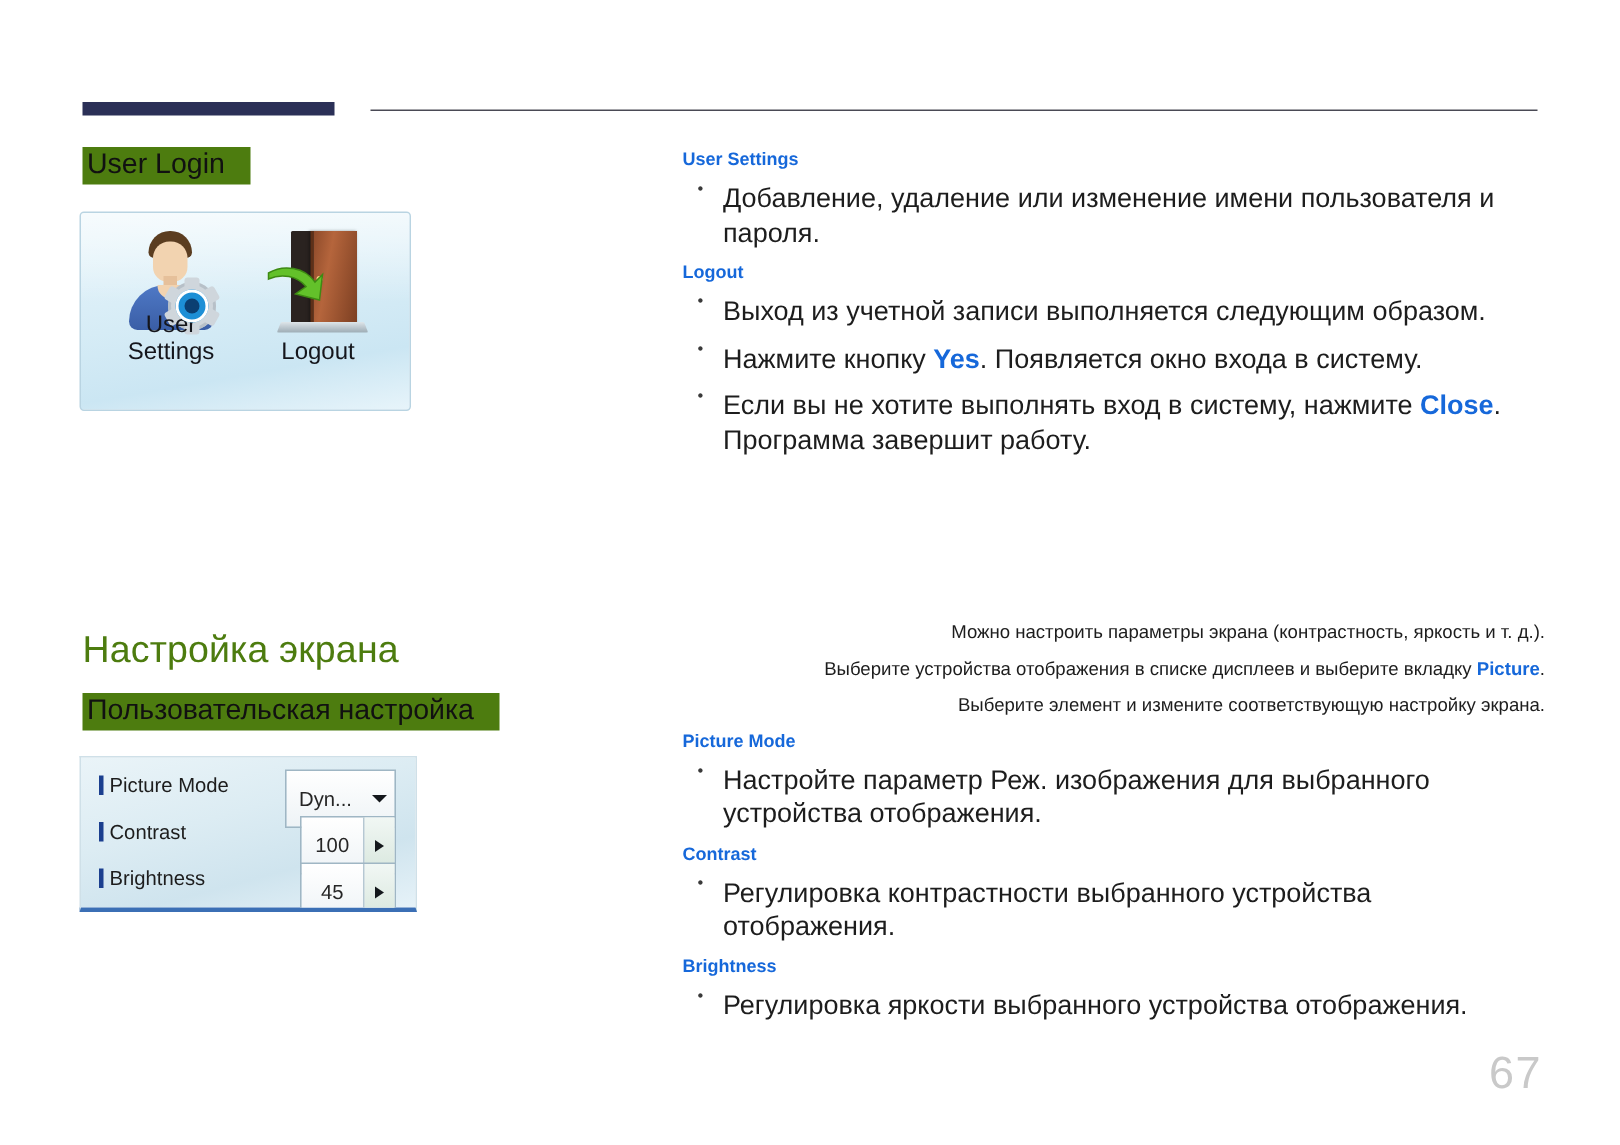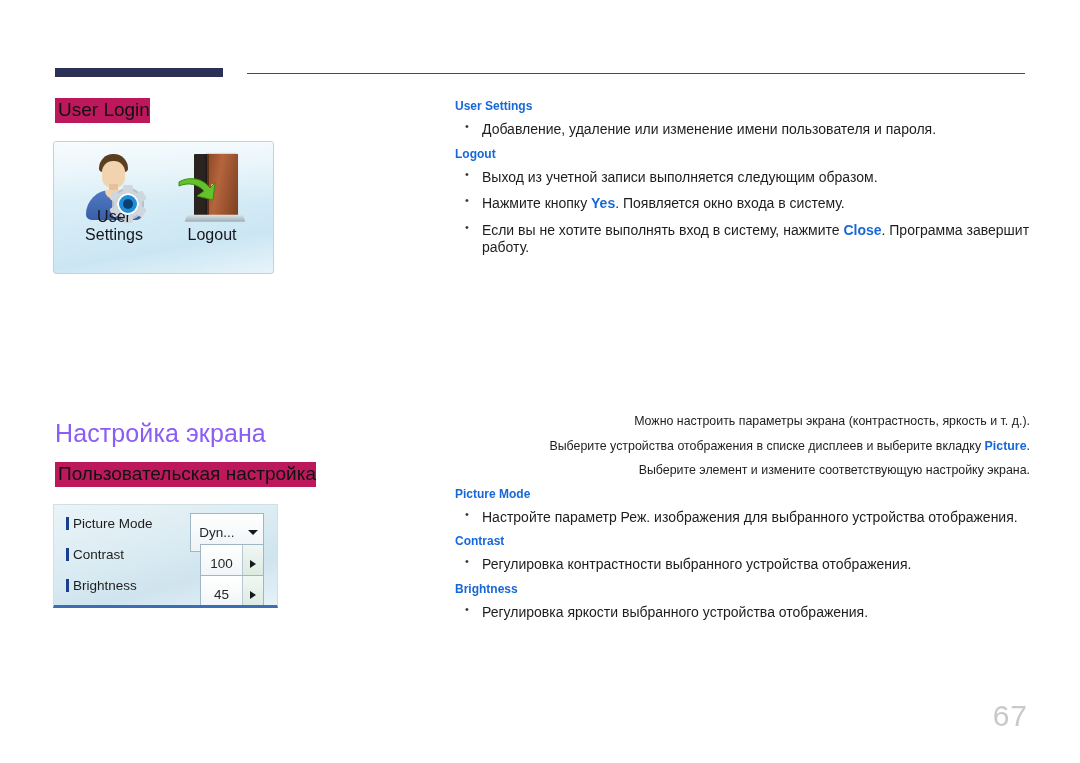--- a/index.html
+++ b/index.html
@@ -40,32 +40,32 @@
     height: 1px;
     background: #4a4a55;
   }
 
   
   .hl-heading {
     position: absolute;
     font-size: 19px;
     font-weight: 400;
     color: #111111;
-    background: #be185d;
-    padding: 1px 0 2px 3px;
+    background: #4d7c0f;
+    padding: 1px 17px 2px 3px;
     line-height: 1.15;
     white-space: nowrap;
   }
   .hl-heading.en { font-size: 19px; }
 
   .big-heading {
     position: absolute;
     font-size: 25px;
     font-weight: 400;
-    color: #8b5cf6;
+    color: #4d7c0f;
     letter-spacing: 0.1px;
     white-space: nowrap;
   }
 
   
   .fig-userlogin {
     position: absolute;
     left: 53px;
     top: 141px;
     width: 221px;
@@ -306,21 +306,21 @@
   .blue-head {
     font-size: 12px;
     font-weight: bold;
     color: #1668da;
     line-height: 1.0;
     margin: 0;
     white-space: nowrap;
   }
   .bullet {
     position: relative;
-    font-size: 14px;
+    font-size: 18px;
     color: #1d1d1d;
     line-height: 1.25;
     padding-left: 27px;
     margin: 0;
   }
   .bullet::before {
     content: "•";
     position: absolute;
     left: 10px;
     top: -1px;

